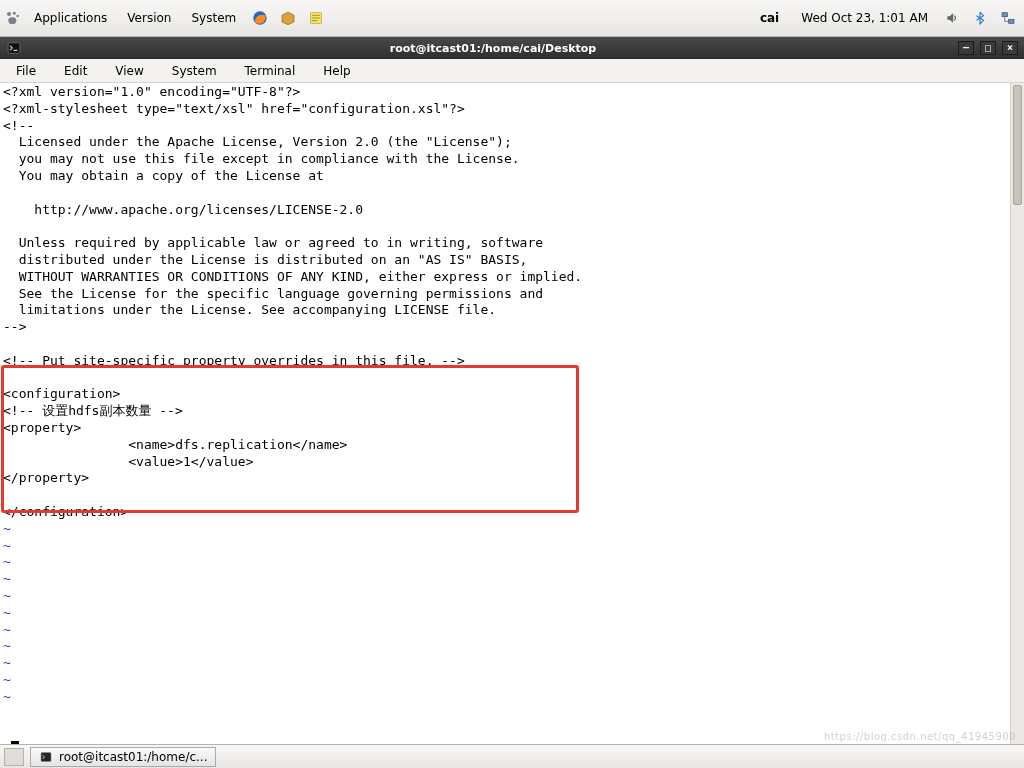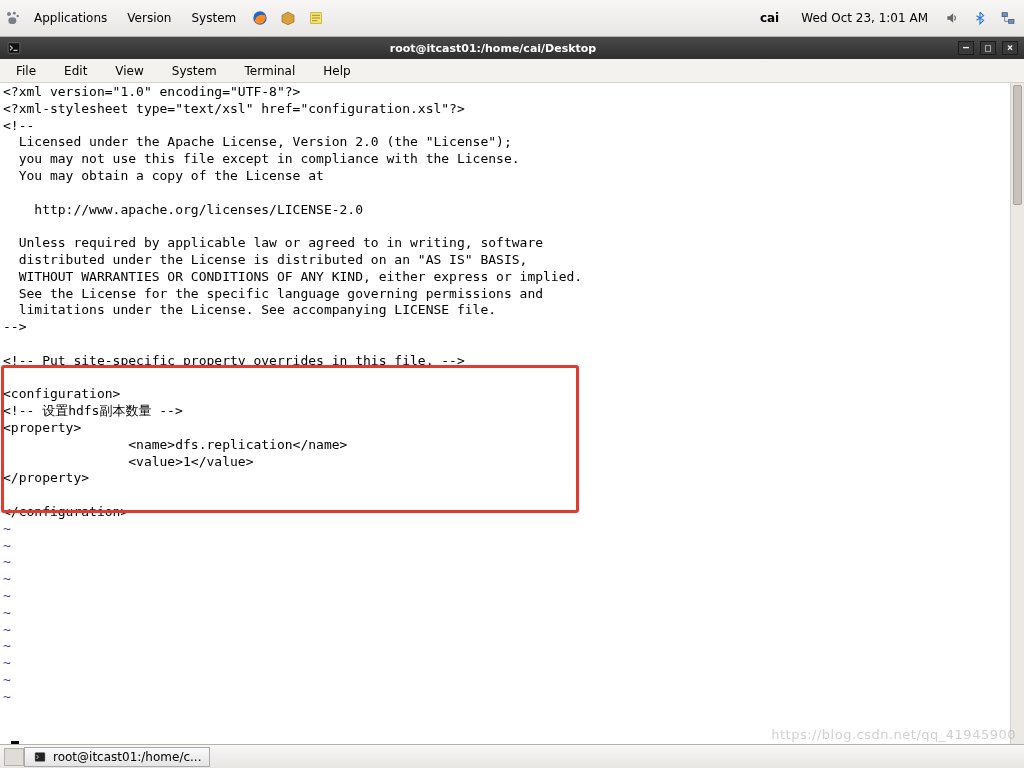--- a/index.html
+++ b/index.html
@@ -155,20 +155,21 @@
   
   .bottom-panel {
     position: absolute;
     left: 0; right: 0; bottom: 0;
     height: 24px;
     background: linear-gradient(to bottom, #f8f7f6, #e8e6e3);
     border-top: 1px solid #b5b2ac;
     display: flex;
     align-items: center;
     padding: 0 4px;
+    gap: 6px;
   }
   .bottom-panel .show-desktop {
     width: 20px; height: 18px;
     border: 1px solid #b5b2ac;
     background: #e0ddd8;
   }
   .bottom-panel .task-btn {
     height: 20px;
     padding: 0 8px;
     border: 1px solid #aaa;
@@ -177,21 +178,21 @@
     font-size: 12px;
     max-width: 200px;
     overflow: hidden; white-space: nowrap;
   }
   .bottom-panel .task-btn .t-icon { width:14px; height:14px; display:inline-flex; align-items:center; justify-content:center; }
 
   .watermark {
     position: absolute;
     right: 8px; bottom: 26px;
     color: rgba(120,120,120,0.35);
-    font-size: 13px;
+    font-size: 10px;
     letter-spacing: 0.5px;
   }
 </style>
 </head>
 <body>
 
 <div class="gnome-panel">
   <span class="foot-icon">
     <svg viewBox="0 0 24 24" width="16" height="16">
         <circle cx="6" cy="6" r="3" fill="#7a7f8a"></circle>

